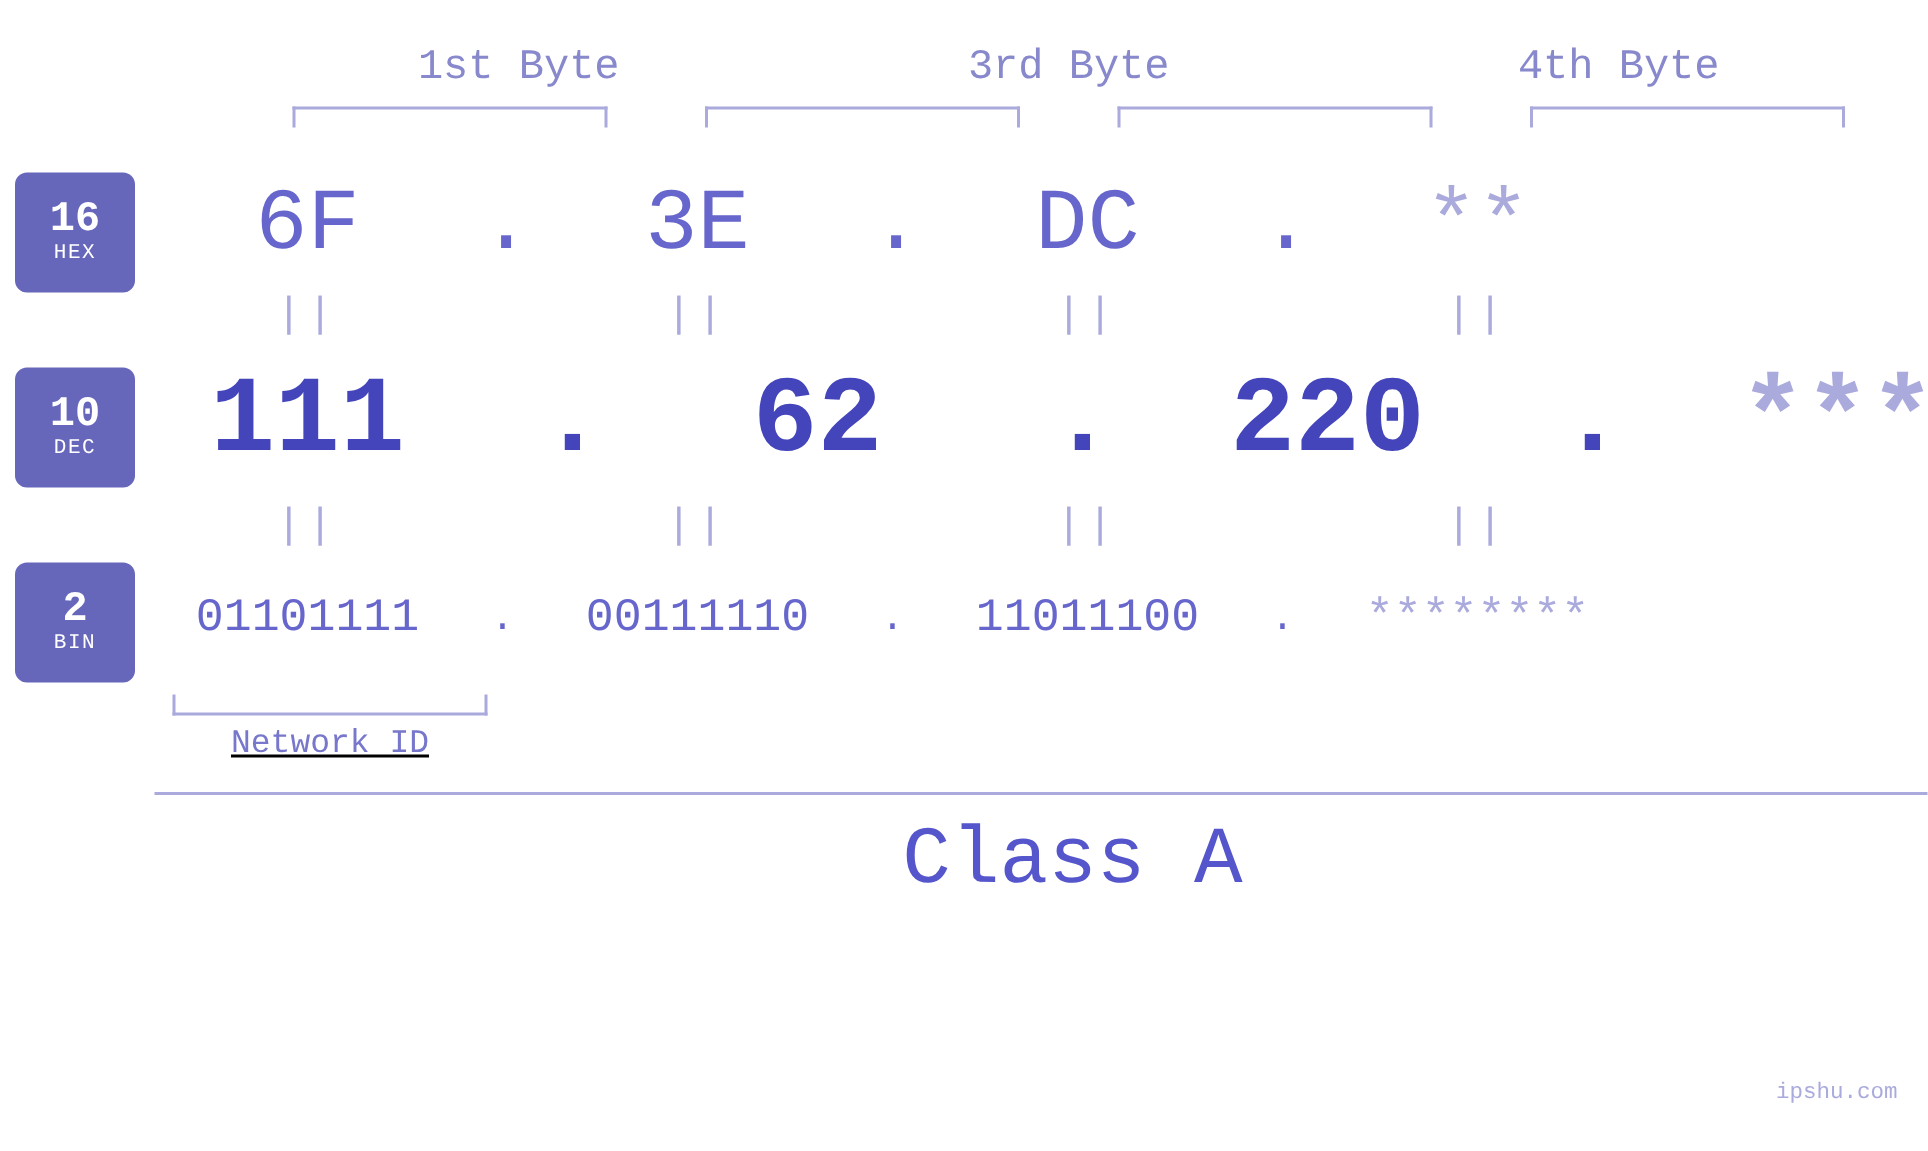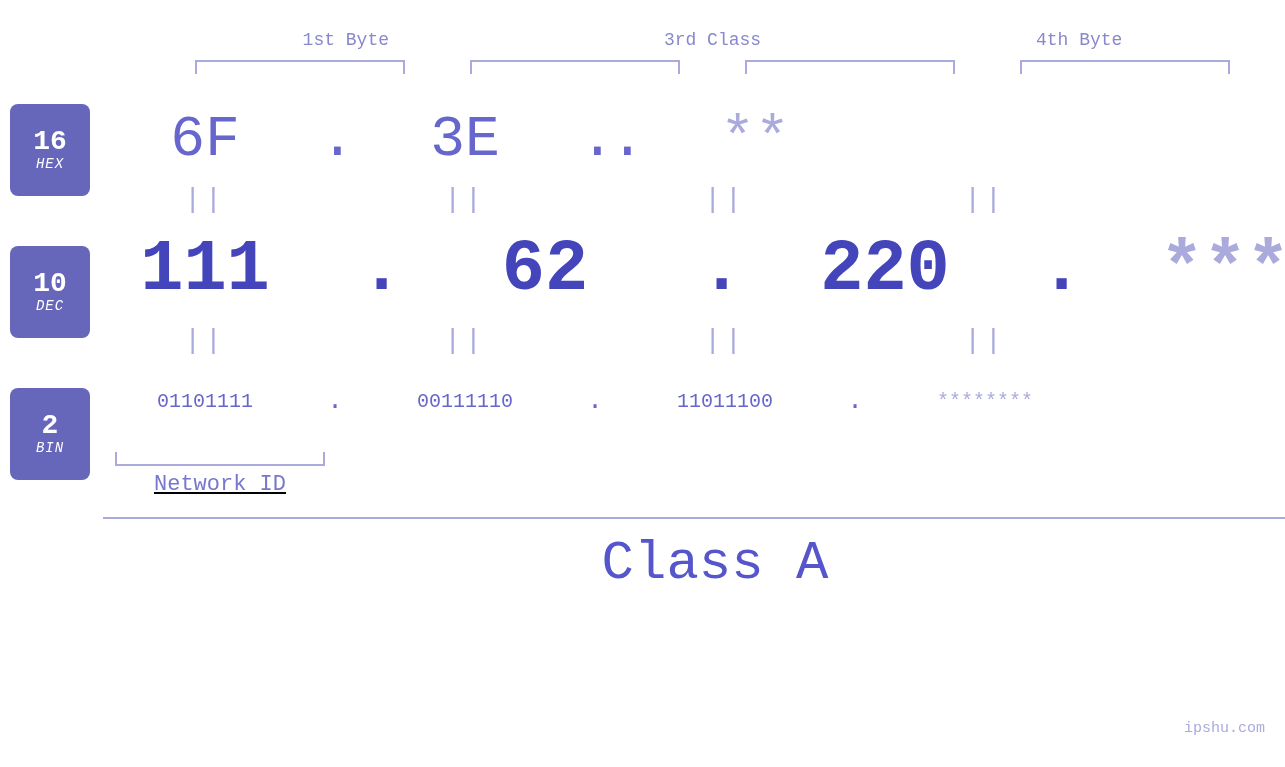--- a/index.html
+++ b/index.html
@@ -27,21 +27,21 @@
     .byte-headers {
       display: flex;
       margin-left: 140px;
       width: 1100px;
       justify-content: space-around;
       margin-bottom: 10px;
     }
 
     .byte-header {
       color: #8888cc;
-      font-size: 18px;
+      font-size: 28px;
       font-family: 'Courier New', Courier, monospace;
       text-align: center;
       width: 230px;
     }
 
     
     .top-brackets {
       display: flex;
       margin-left: 140px;
       width: 1100px;
@@ -56,38 +56,37 @@
       border-top: 2px solid #aaaadd;
       border-left: 2px solid #aaaadd;
       border-right: 2px solid #aaaadd;
     }
 
     .base-badge {
       background: #6666bb;
       color: white;
       border-radius: 8px;
       width: 80px;
-      height: 92px;
+      height: 80px;
       display: flex;
       flex-direction: column;
       align-items: center;
       justify-content: center;
       margin: 0;
     }
 
     .base-badge .base-num {
       font-size: 28px;
       font-weight: bold;
       line-height: 1;
     }
 
     .base-badge .base-name {
       font-size: 14px;
       letter-spacing: 1px;
-      font-style: italic;
     }
 
     
     .data-row {
       display: flex;
       align-items: center;
       width: 100%;
       min-height: 100px;
     }
 
@@ -136,21 +135,21 @@
       font-size: 28px;
       letter-spacing: 4px;
     }
 
     .equals-sep {
       width: 30px;
     }
 
     
     .bin-cell {
-      font-size: 20px;
+      font-size: 31px;
       color: #6666cc;
       width: 230px;
       text-align: center;
     }
 
     .watermark {
       position: absolute;
       bottom: 30px;
       right: 20px;
       color: #aaaadd;
@@ -178,21 +177,21 @@
       flex: 1;
     }
   </style>
 </head>
 <body>
 
 <div class="main-container">
 
   <div class="byte-headers">
     <div class="byte-header">1st Byte</div>
-    <div class="byte-header">3rd Class</div>
+    <div class="byte-header">3rd Byte</div>
     <div class="byte-header">4th Byte</div>
   </div>
 
   <div class="top-brackets">
     <div class="top-bracket"></div>
     <div class="top-bracket"></div>
     <div class="top-bracket"></div>
     <div class="top-bracket"></div>
   </div>
 
@@ -220,20 +219,21 @@
       </div>
     </div>
 
     <div class="middle-section">
 
       <div class="data-row" style="min-height:90px;">
         <div class="cell">6F</div>
         <div class="separator">.</div>
         <div class="cell">3E</div>
         <div class="separator">.</div>
+        <div class="cell">DC</div>
         <div class="separator">.</div>
         <div class="cell" style="color:#aaaadd;">**</div>
       </div>
 
       <div class="equals-row" style="margin:0;">
         <div class="equals-cell">||</div>
         <div class="equals-sep"></div>
         <div class="equals-cell">||</div>
         <div class="equals-sep"></div>
         <div class="equals-cell">||</div>

